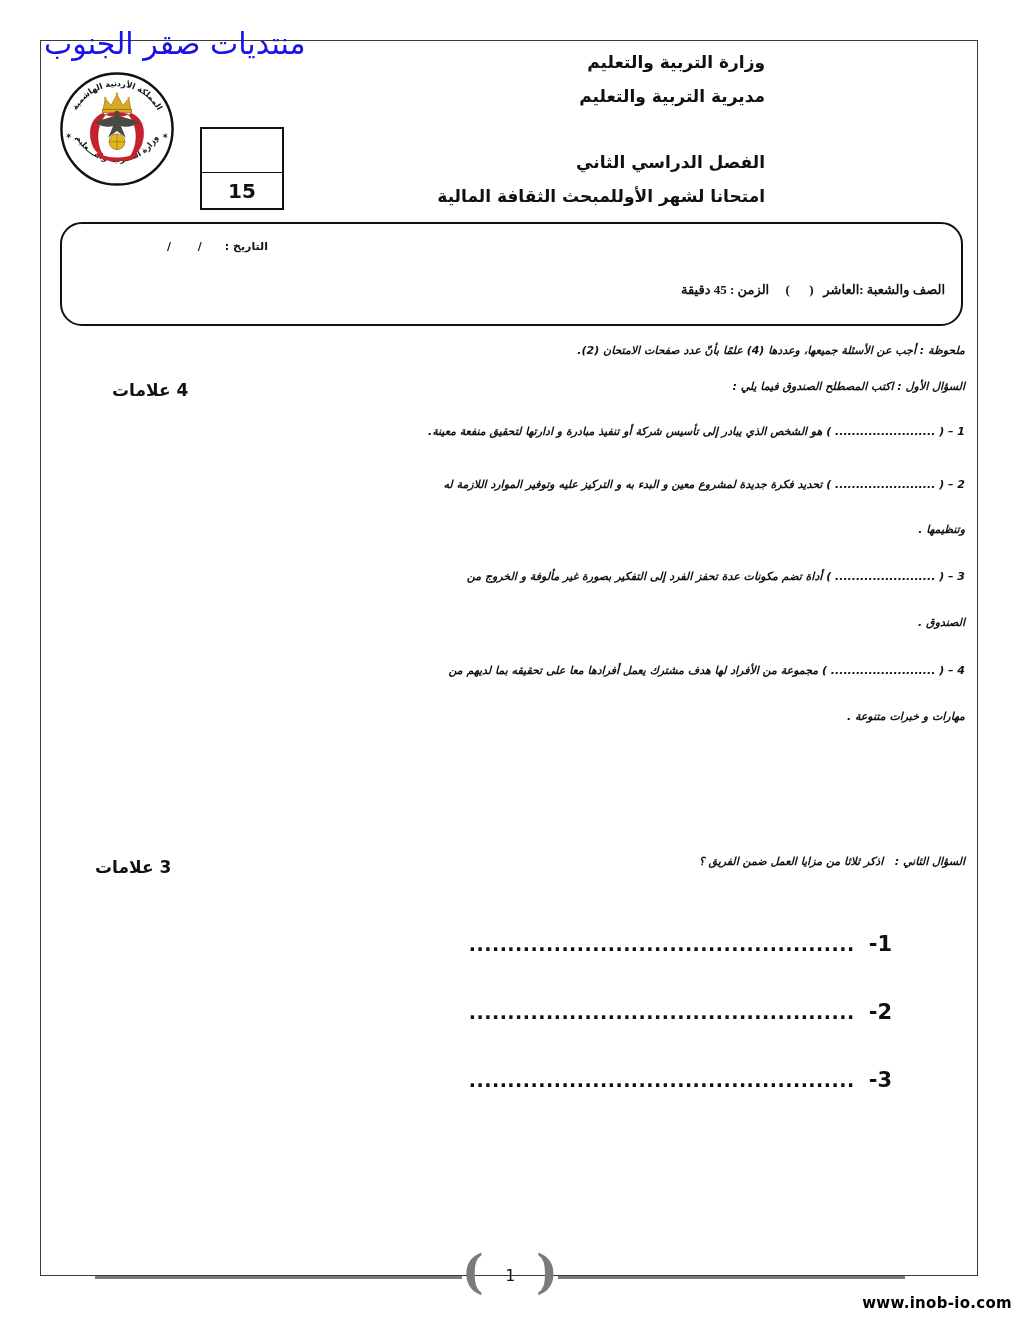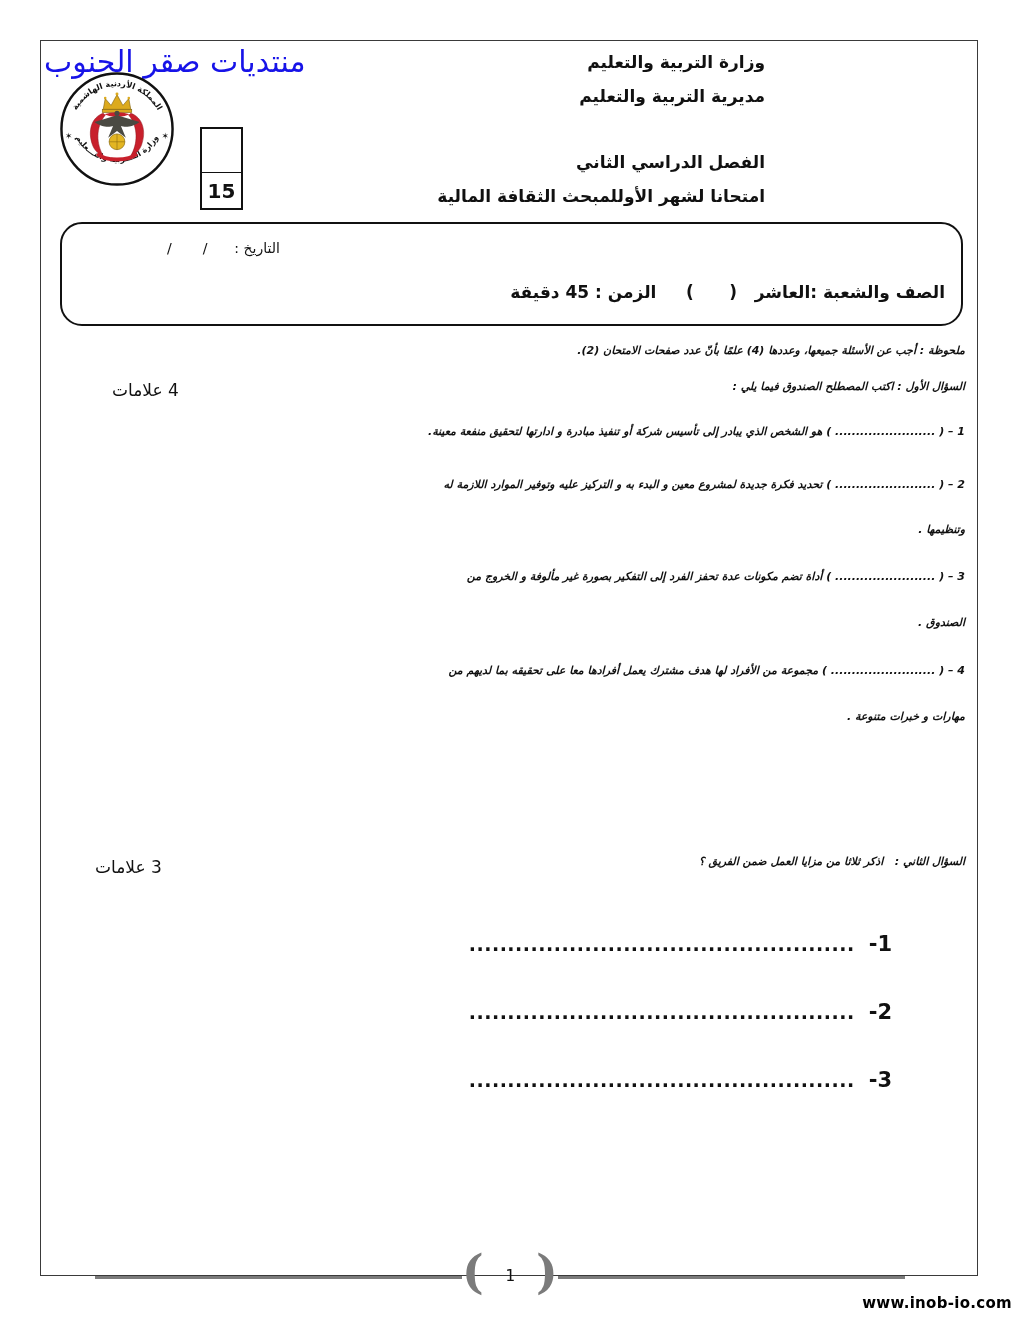--- a/index.html
+++ b/index.html
@@ -5,49 +5,49 @@
   html,body { margin:0; padding:0; background:#ffffff; }
   .page {
     position:relative; width:1020px; height:1320px; background:#ffffff;
     font-family:"DejaVu Sans", sans-serif; color:#111; overflow:hidden;
   }
   .border-rect {
     position:absolute; left:40px; top:40px; width:938px; height:1236px;
     border:1.5px solid #3a3a3a; box-sizing:border-box;
   }
   .watermark {
-    position:absolute; left:44px; top:45px; font-size:30px; color:#1713e8;
+    position:absolute; left:44px; top:27px; font-size:30px; color:#1713e8;
     direction:rtl; white-space:nowrap; line-height:1.1;
   }
   .logo { position:absolute; left:55px; top:70px; }
   .score-box {
-    position:absolute; left:200px; top:127px; width:43px; height:83px;
+    position:absolute; left:200px; top:127px; width:84px; height:83px;
     border:2px solid #111; box-sizing:border-box; background:#fff;
   }
   .score-box .cell-top { height:44px; border-bottom:1.5px solid #111; box-sizing:border-box; }
   .score-box .cell-bottom {
     height:35px; display:flex; align-items:center; justify-content:center;
     font-weight:bold; font-size:20px;
   }
   .hdr {
     position:absolute; left:345px; width:420px; text-align:right;
     font-weight:bold; font-size:17px; direction:rtl; white-space:nowrap;
   }
   .info-box {
     position:absolute; left:60px; top:222px; width:903px; height:104px;
     border:2px solid #111; border-radius:22px; box-sizing:border-box; background:#fff;
   }
   .info-name { position:absolute; right:16px; top:16px; direction:rtl; font-weight:bold; font-size:17px; white-space:nowrap; }
-  .info-date { position:absolute; left:105px; top:16px; direction:rtl; font-weight:normal; font-size:14px; white-space:nowrap; }
-  .info-class { position:absolute; right:16px; top:58px; direction:rtl; font-weight:bold; font-size:17px; white-space:nowrap; }
+  .info-date { position:absolute; left:105px; top:16px; direction:rtl; font-weight:bold; font-size:11px; white-space:nowrap; }
+  .info-class { position:absolute; right:16px; top:58px; direction:rtl; font-weight:bold; font-size:13px; white-space:nowrap;font-family:Liberation Serif, serif; }
   .rtl-line {
     position:absolute; right:55px; direction:rtl; text-align:right;
     font-weight:bold; font-size:11px; white-space:nowrap;font-style:italic;
   }
-  .marks { position:absolute; direction:rtl; font-weight:normal; font-size:17px; white-space:nowrap; }
+  .marks { position:absolute; direction:rtl; font-weight:bold; font-size:17px; white-space:nowrap; }
   .answer-row {
     position:absolute; right:128px; display:flex; align-items:center; gap:14px;
     direction:ltr;
   }
   .answer-row .dots { font-weight:bold; font-size:19px; letter-spacing:0.5px; white-space:nowrap; }
   .answer-row .num { font-weight:bold; font-size:21px; }
   .footer-line { position:absolute; top:1276px; height:3px; background:#7b7b7b; }
   .footer-bracket {
     position:absolute; top:1249px; font-family:"DejaVu Serif", serif;
     font-weight:bold; font-size:46px; color:#7b7b7b; line-height:1;

